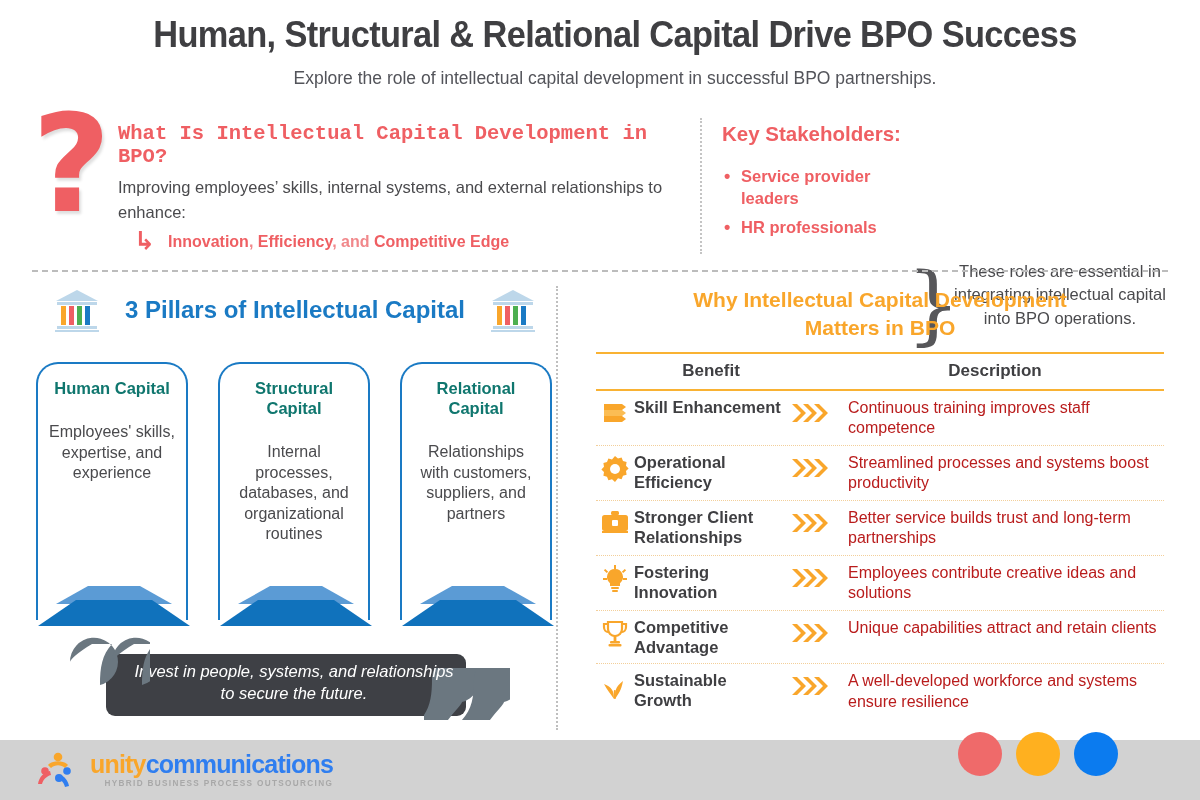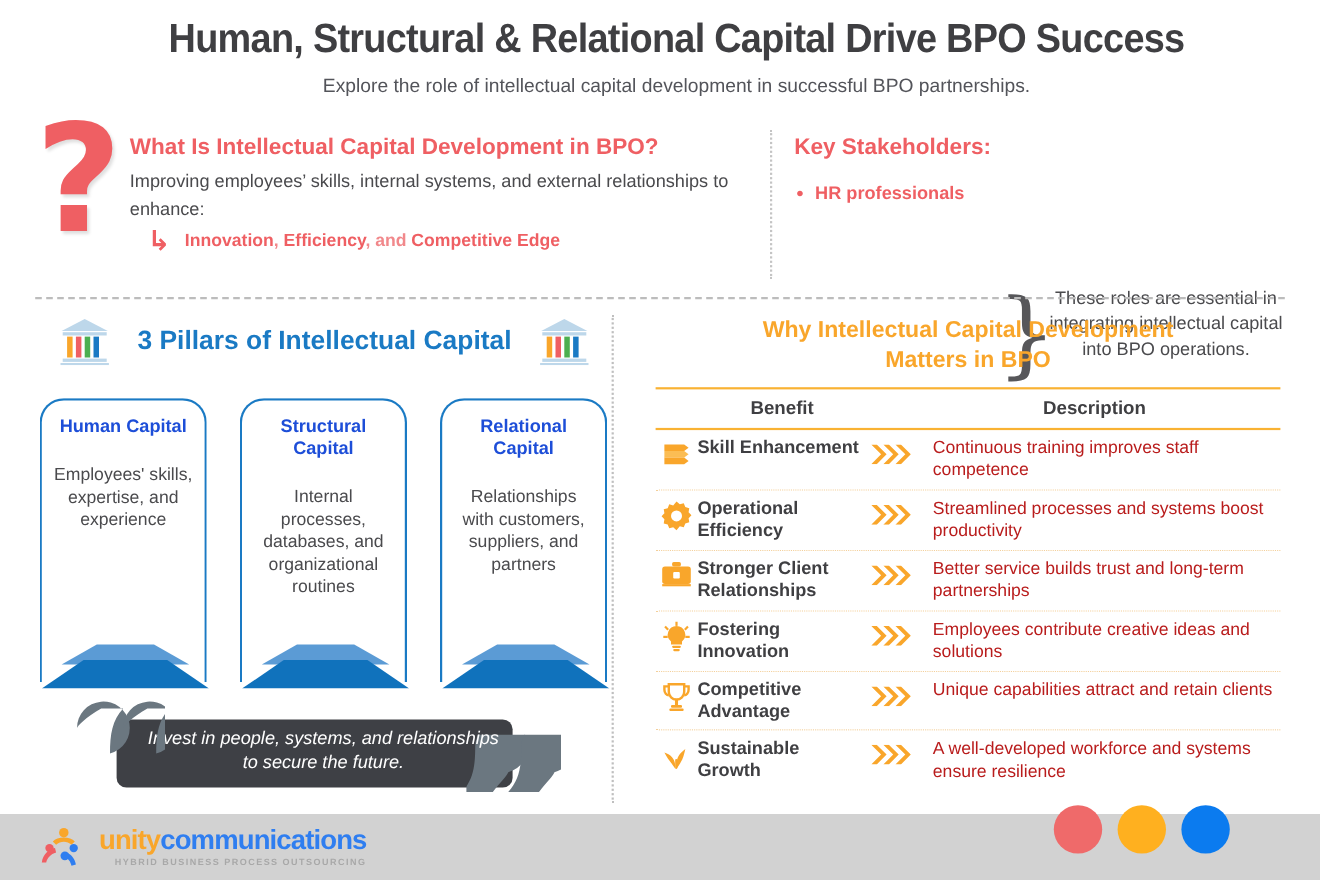--- a/index.html
+++ b/index.html
@@ -31,21 +31,21 @@
   }
   .qmark .glyph{
     font-size:136px; line-height:96px; color:#ef5f63; font-weight:bold;
     font-family:"DejaVu Sans", sans-serif;
     text-shadow:2px 3px 3px rgba(0,0,0,.13);
     display:block;
   }
 
   .whatbox{ position:absolute; left:118px; top:10px; width:580px; }
   .whatbox h2{
-    font-size:20.5px; font-weight:bold; color:#ef5f63; margin-bottom:7px;
+    font-size:20.5px; font-weight:bold; color:#ef5f63; margin-bottom:7px;font-family:Liberation Mono, monospace;
   }
   .whatbox p{
     font-size:16.5px; color:#4a4a4d; line-height:1.5;
   }
   .arrowline{
     margin-top:8px; padding-left:50px; font-size:16px; font-weight:bold;
     color:#ef5f63; position:relative;
   }
   .arrowline .hook{
     position:absolute; left:16px; top:-5px; font-size:25px; color:#ef5f63;
@@ -107,21 +107,21 @@
   }
   .card{
     width:152px; height:258px; position:relative;
     border:2.5px solid #1a7ac4; border-bottom:none;
     border-radius:22px 22px 0 0;
     background:#fff;
     padding:14px 10px 0 10px;
     text-align:center;
   }
   .card h3{
-    font-size:16.5px; font-weight:bold; color:#1d4ed8; line-height:1.22;
+    font-size:16.5px; font-weight:bold; color:#0f766e; line-height:1.22;
   }
   .card p{
     margin-top:24px; font-size:16px; color:#4a4a4d; line-height:1.28;
   }
   .card .base{ position:absolute; left:-8px; bottom:-6px; width:168px; height:52px; }
 
   
   .quotewrap{ position:absolute; left:56px; top:632px; width:480px; height:100px; }
   .qbox{
     position:absolute; left:50px; top:22px; width:360px; height:62px;
@@ -206,20 +206,21 @@
     <div class="arrowline">
       <span class="hook">↳</span><span>Innovation</span><span class="lite">, </span><span>Efficiency</span><span class="lite">, and </span><span>Competitive Edge</span>
     </div>
   </div>
 
   <div class="vdiv-top"></div>
 
   <div class="stake">
     <h2>Key Stakeholders:</h2>
     <ul>
+      <li>Service provider leaders</li>
       <li>HR professionals</li>
     </ul>
   </div>
 
   <div class="brace">}</div>
   <div class="roles">These roles are essential in integrating intellectual capital into BPO operations.</div>
 </div>
 
 <div class="hdash"></div>
 <div class="vdash"></div>

